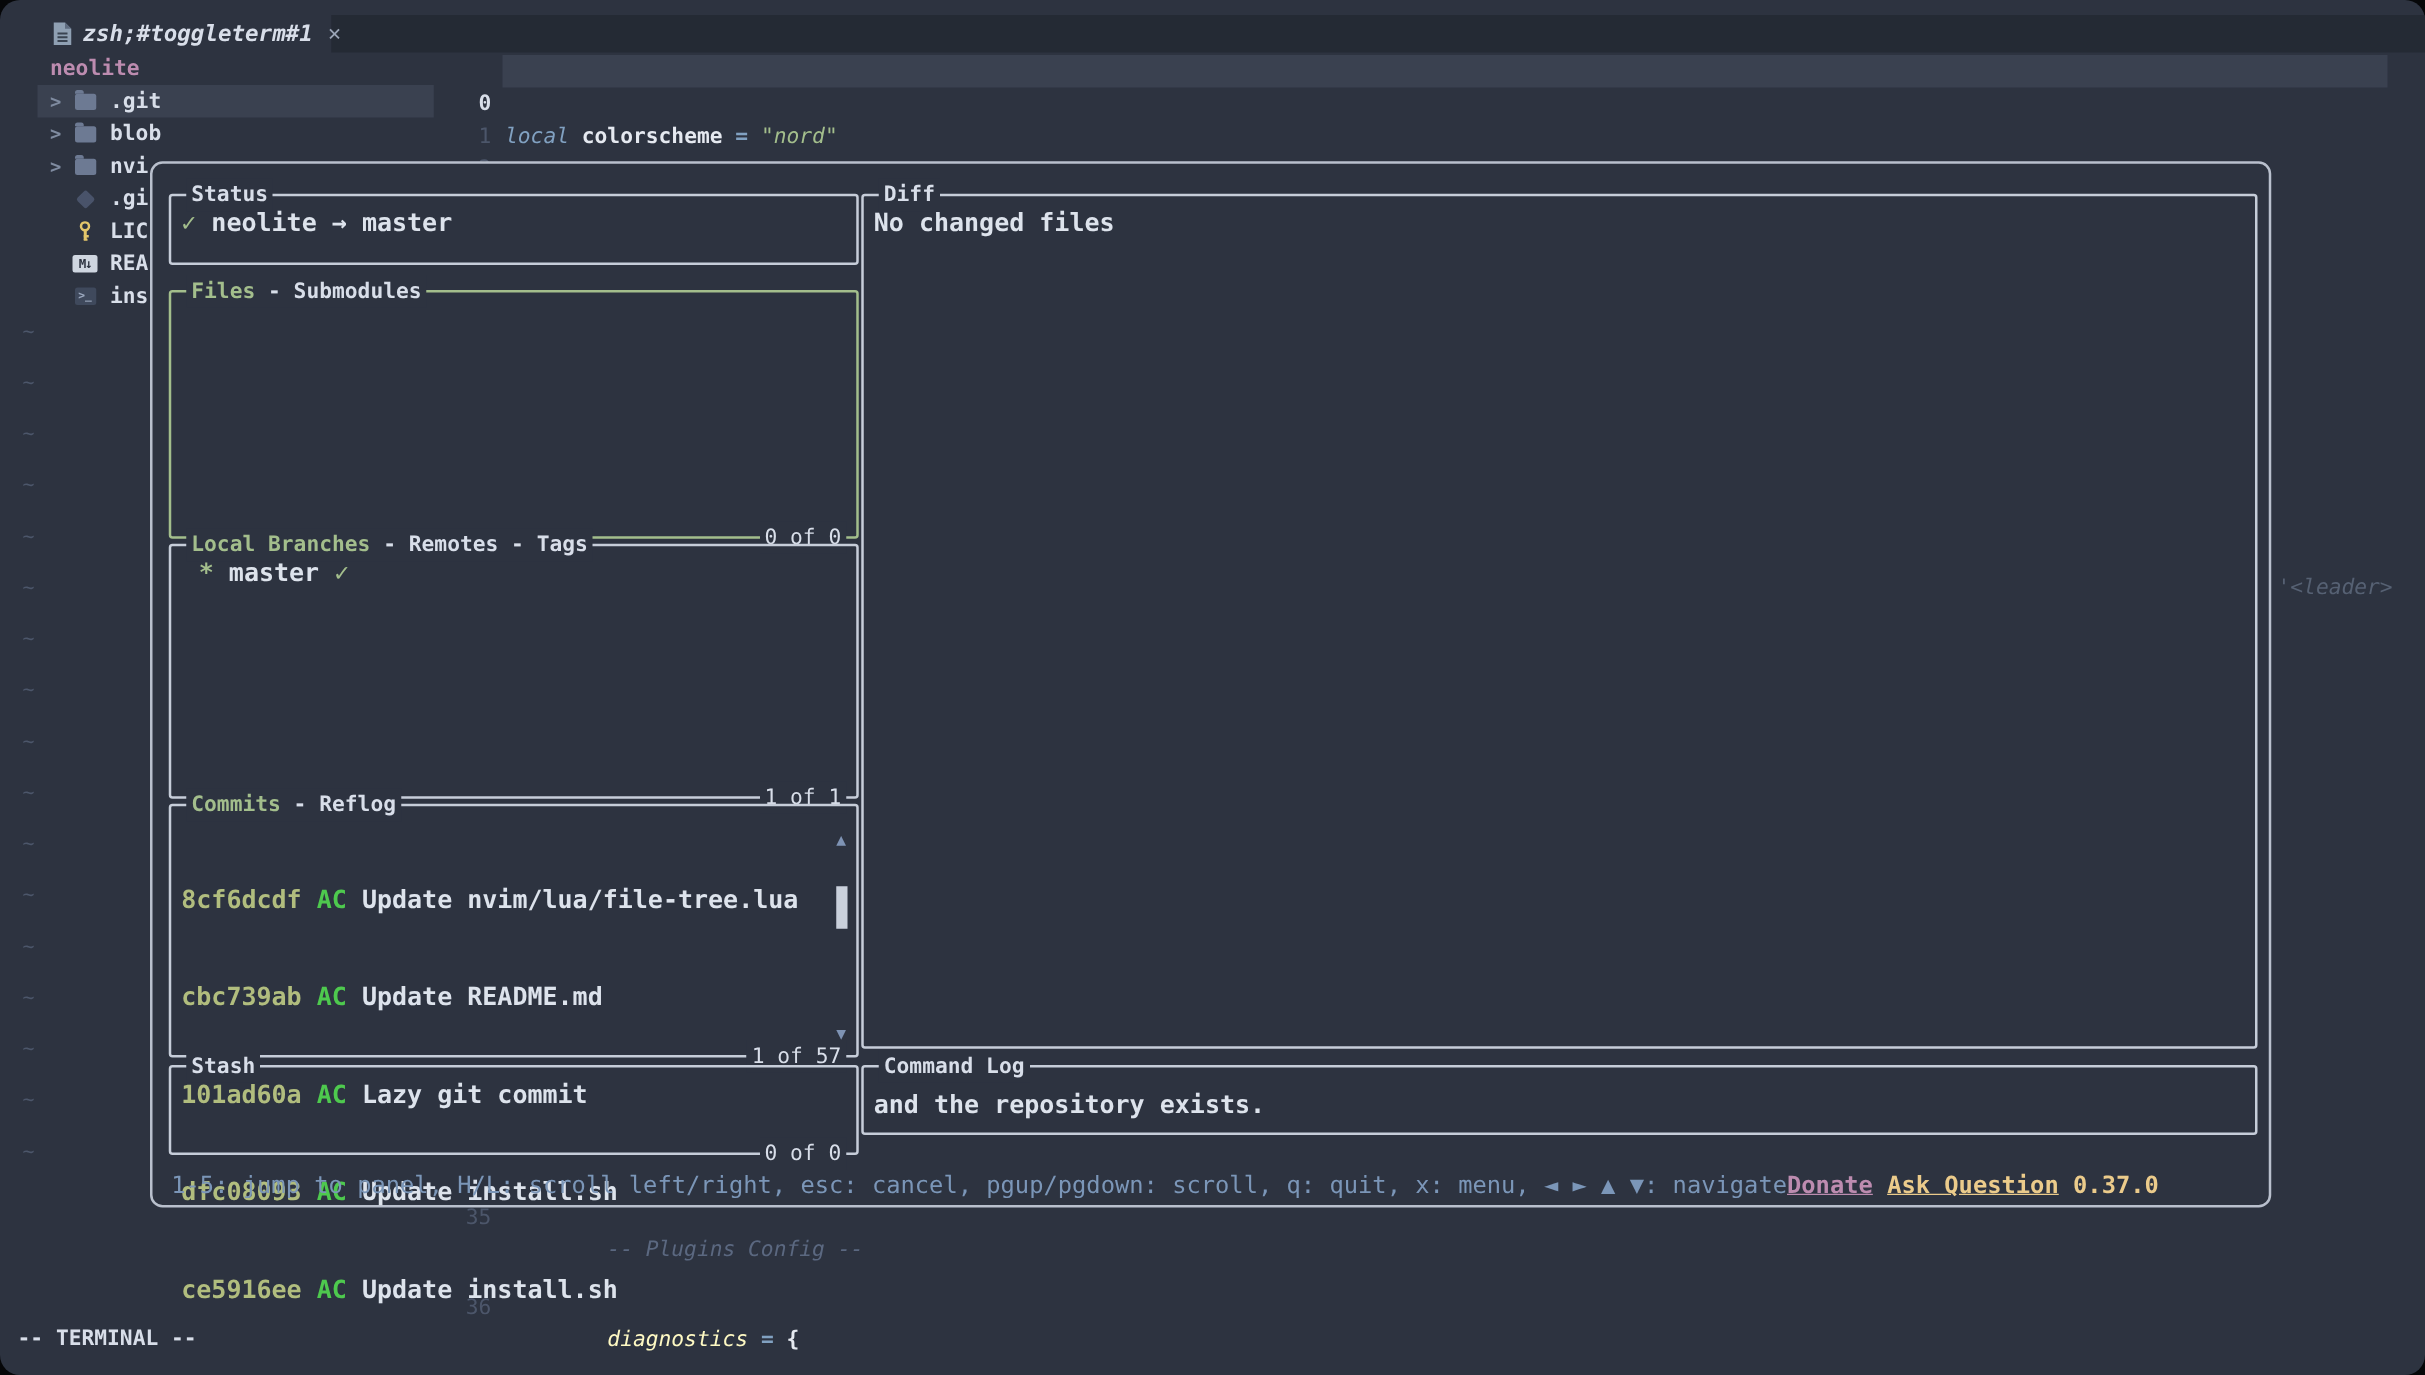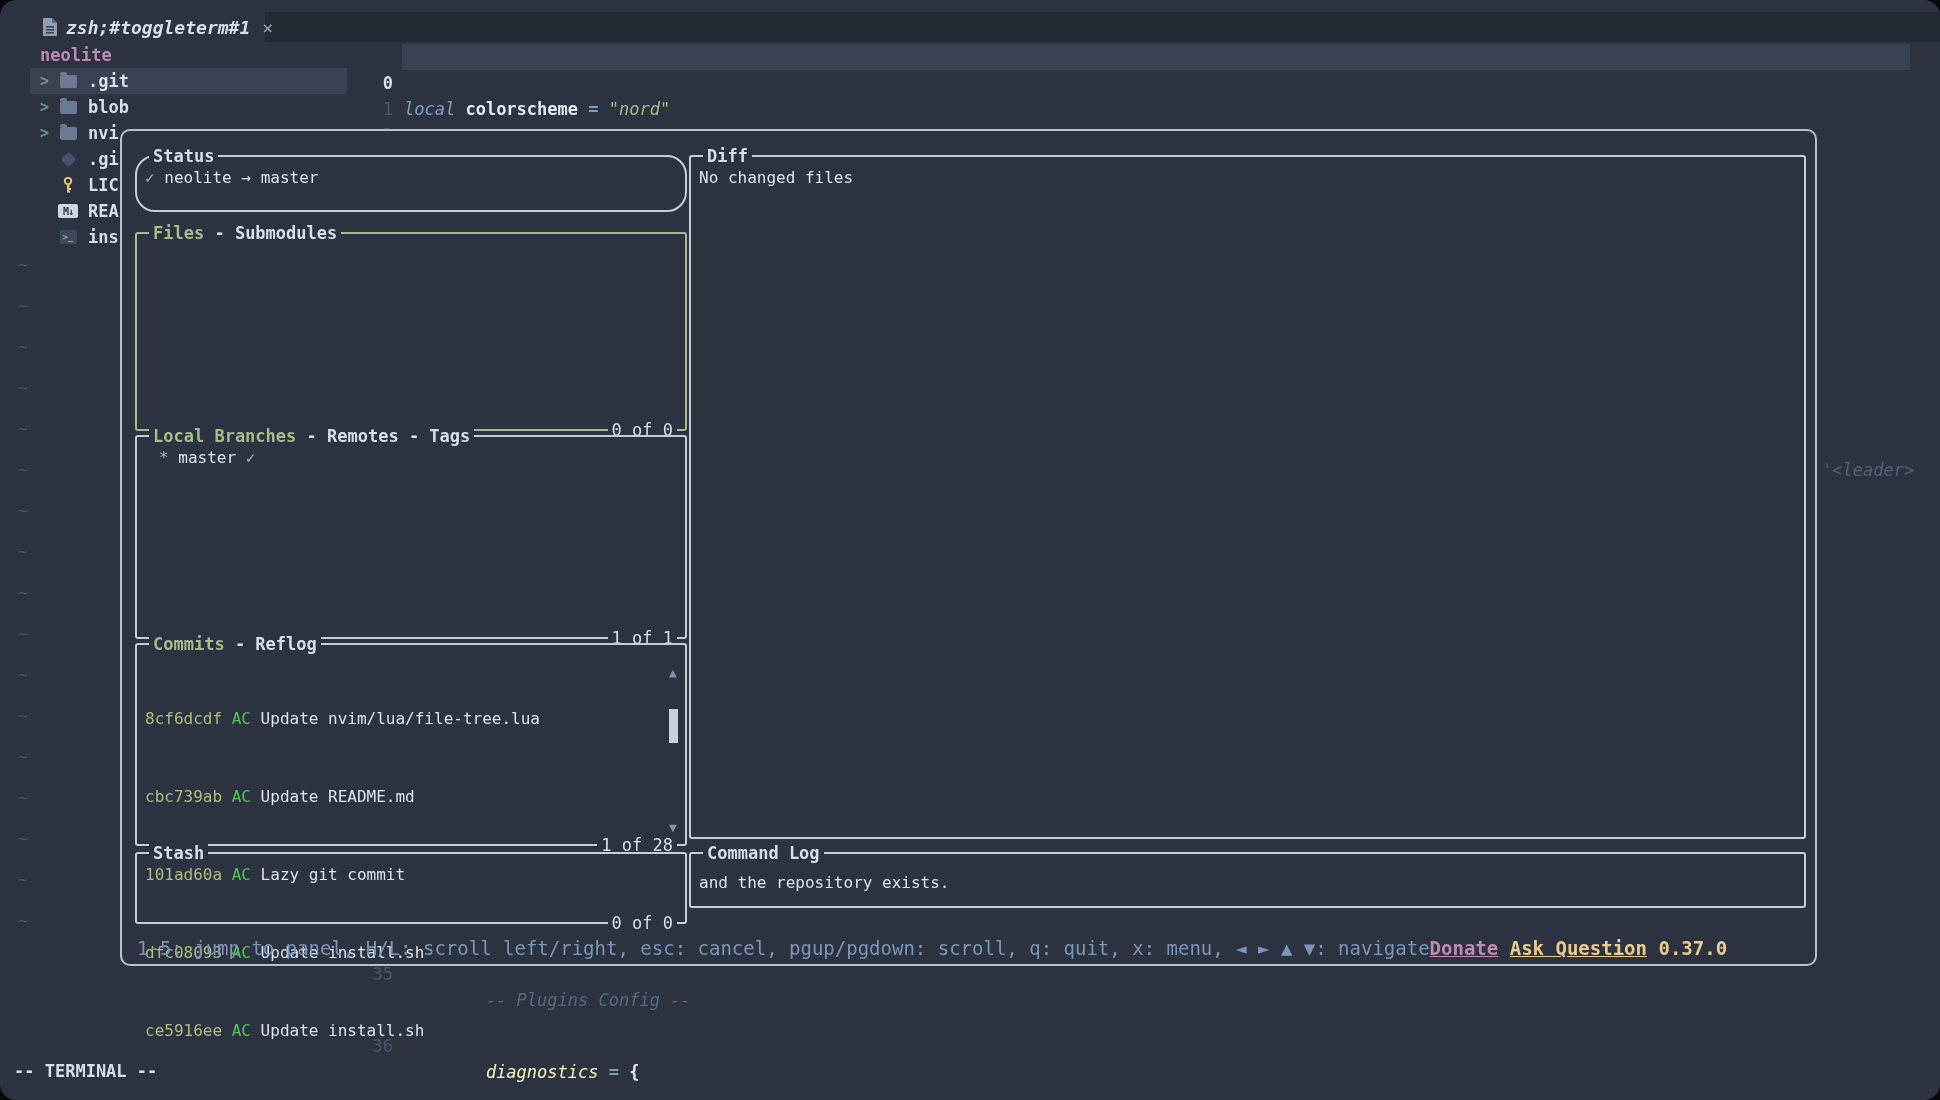--- a/index.html
+++ b/index.html
@@ -47,21 +47,21 @@
   .tok-plain{color:#e5e9f0;font-weight:700;}
   .leader-hint{position:absolute;left:1822px;top:457px;height:26px;line-height:26px;color:#566173;font-size:17px;font-style:italic;}
 
   
   .float{position:absolute;left:120px;top:129px;width:1693px;height:833px;background:#2d3340;border:2px solid #b9c0cd;border-radius:10px;}
   .panel{position:absolute;border:2px solid #c6cdd9;border-radius:3px;}
   .panel.active{border-color:#a3be8c;}
   .panel-title{position:absolute;top:-14px;left:12px;height:26px;line-height:26px;background:#2d3340;padding:0 4px;font-size:17px;font-weight:700;color:#d8dee9;white-space:pre;}
   .t-active{color:#a3be8c;}
   .panel-counter{position:absolute;bottom:-14px;right:8px;height:26px;line-height:26px;background:#2d3340;padding:0 4px;font-size:17px;font-weight:400;color:#d8dee9;white-space:pre;}
-  .panel-body{position:absolute;inset:0;padding:8px 8px;font-size:16px;line-height:26px;color:#dde3ec;font-weight:400;white-space:pre;}
+  .panel-body{position:absolute;inset:0;padding:8px 8px;font-size:20px;line-height:26px;color:#dde3ec;font-weight:700;white-space:pre;}
   .green{color:#a3be8c;}
   .commit-row{height:26px;white-space:pre;}
   .c-hash{color:#b1bd7e;}
   .c-author{color:#4ec94e;}
   .c-msg{color:#dde3ec;}
   .scrollbar{position:absolute;right:4px;top:20px;bottom:8px;width:16px;}
   .scroll-arrow{position:absolute;left:0;width:16px;text-align:center;color:#7e93b4;font-size:13px;line-height:16px;}
   .scroll-thumb{position:absolute;right:3px;top:44px;width:9px;height:34px;background:#c9d0db;}
   .keybar{position:absolute;left:15px;right:12px;top:804px;height:26px;display:flex;justify-content:flex-start;font-size:19px;line-height:26px;white-space:pre;}
   .keyhelp{color:#7b96b8;font-weight:500;}
@@ -198,21 +198,21 @@
     <div class="codeline" style="top:1007px;">
       <span class="lnum">36</span>
       <span class="ltext"><span class="tok-plain">        </span><span class="tok-var-i">diagnostics</span><span class="tok-op"> = </span><span class="tok-plain">{</span></span>
     </div>
 
     <div class="leader-hint">'&lt;leader&gt;</div>
   </div>
 
   <div class="float">
 
-    <div class="panel" style="left:13px;top:24px;width:548px;height:53px;border-radius:20px;">
+    <div class="panel" style="left:13px;top:24px;width:548px;height:53px;">
       <span class="panel-title">Status</span>
       <div class="panel-body"><span class="green">✓</span> <span>neolite</span> <span>→</span> <span>master</span></div>
     </div>
 
     <div class="panel active" style="left:13px;top:101px;width:548px;height:195px;">
       <span class="panel-title"><span class="t-active">Files</span><span> - Submodules</span></span>
       <span class="panel-counter">0 of 0</span>
     </div>
 
     <div class="panel" style="left:13px;top:304px;width:548px;height:200px;">
@@ -229,21 +229,21 @@
         <div class="commit-row"><span class="c-hash">101ad60a </span><span class="c-author">AC </span><span class="c-msg">Lazy git commit</span></div>
         <div class="commit-row"><span class="c-hash">dfc08093 </span><span class="c-author">AC </span><span class="c-msg">Update install.sh</span></div>
         <div class="commit-row"><span class="c-hash">ce5916ee </span><span class="c-author">AC </span><span class="c-msg">Update install.sh</span></div>
         <div class="commit-row"><span class="c-hash">abb3506b </span><span class="c-author">AC </span><span class="c-msg">Update README.md</span></div>
       </div>
       <div class="scrollbar">
         <span class="scroll-arrow" style="top:0;">▲</span>
         <span class="scroll-thumb"></span>
         <span class="scroll-arrow" style="bottom:0;">▼</span>
       </div>
-      <span class="panel-counter">1 of 28</span>
+      <span class="panel-counter">1 of 57</span>
     </div>
 
     <div class="panel" style="left:13px;top:721px;width:548px;height:68px;">
       <span class="panel-title">Stash</span>
       <span class="panel-counter">0 of 0</span>
     </div>
 
     <div class="panel" style="left:567px;top:24px;width:1113px;height:680px;">
       <span class="panel-title">Diff</span>
       <div class="panel-body">No changed files</div>

